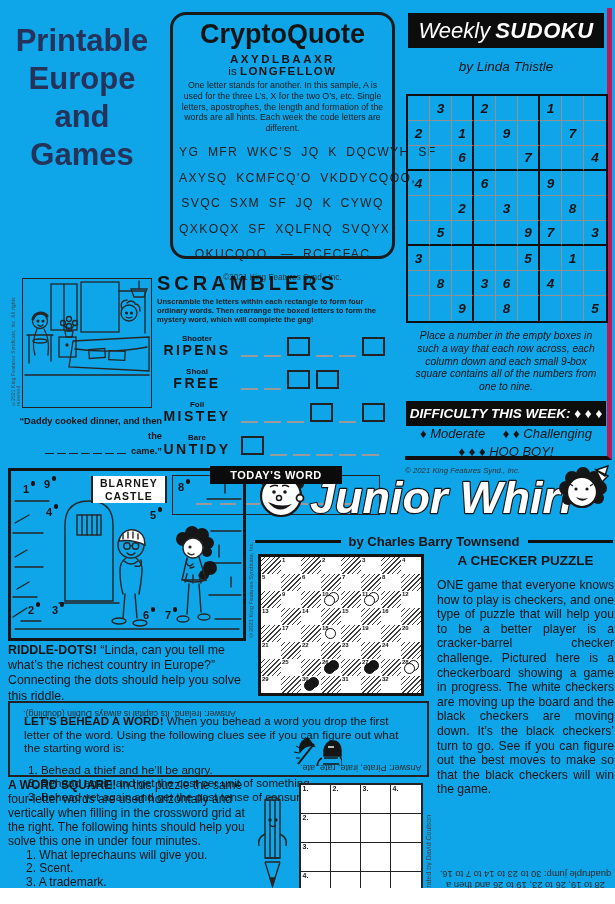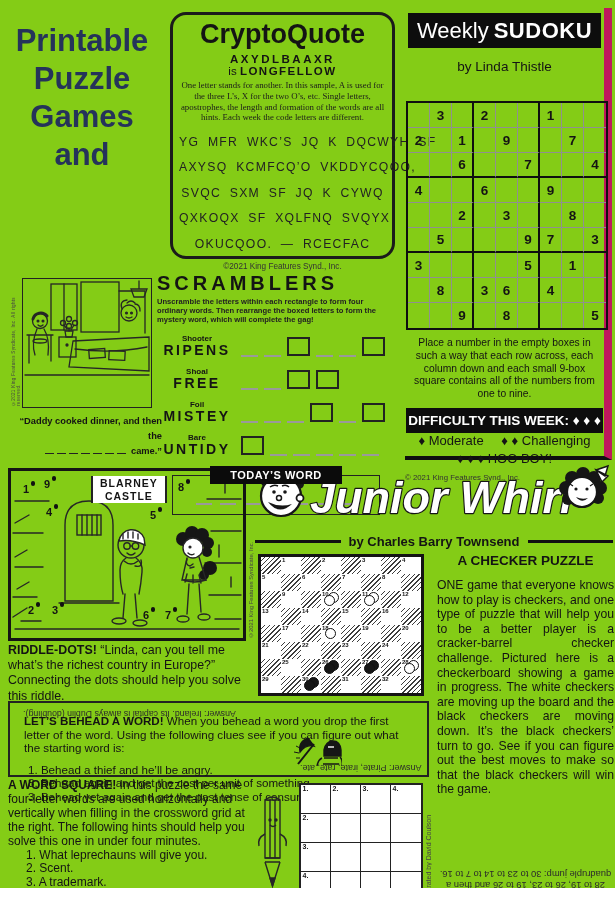--- a/index.html
+++ b/index.html
@@ -1,41 +1,41 @@
 <!DOCTYPE html>
 <html><head>
 <meta charset="utf-8">
 <style>
   html,body{margin:0;padding:0;background:#fff;}
-  #page{position:relative;width:615px;height:888px;background:#84cc16;overflow:hidden;
+  #page{position:relative;width:615px;height:888px;background:#0ea5e9;overflow:hidden;
         font-family:"Liberation Sans", sans-serif;color:#141414;}
   .vtext{writing-mode:vertical-rl;transform:rotate(180deg);color:#444;overflow:hidden;}
   .flip{transform:rotate(180deg);color:#2b2b2b;}
 
   
   #pp-title{position:absolute;left:0;top:22px;width:164px;text-align:center;
             font-weight:bold;font-size:31px;line-height:38px;}
 
   
   #crypto{position:absolute;left:170px;top:12px;width:225px;height:247px;border:3px solid #1b1b1b;
           border-radius:16px;box-sizing:border-box;text-align:center;padding:3px 6px;}
   .cq-title{font-size:27px;font-weight:bold;margin:1px 0 3px;}
   .cq-s1{font-size:11.5px;font-weight:bold;letter-spacing:2.5px;}
   .cq-s2{font-size:11.5px;}
   .cq-s2 b{letter-spacing:1.5px;}
-  .cq-instr{font-size:8.8px;line-height:10.8px;margin:3px 0 1px;color:#1c1c1c;font-family:Liberation Serif, serif;}
+  .cq-instr{font-size:8.8px;line-height:10.8px;margin:3px 0 1px;color:#1c1c1c;}
   .cq-line{font-size:12.2px;letter-spacing:1.3px;word-spacing:4px;margin:11.5px 0;white-space:nowrap;color:#222;}
   .cq-copy{font-size:8.2px;margin-top:1px;color:#333;}
 
   
   #sudoku{position:absolute;left:405px;top:8px;width:207px;height:452px;box-sizing:border-box;
-          border-right:8px solid #be185d;border-bottom:4px solid #0f0f0f;padding-top:5px;}
+          border-right:5px solid #be185d;border-bottom:4px solid #0f0f0f;padding-top:5px;font-style:italic;}
   .sud-banner{margin:0 3px;background:#0d0d0d;color:#fff;text-align:center;font-size:22px;height:35px;line-height:35px;}
   .sud-banner b{font-weight:bold;margin-left:5px;letter-spacing:0.5px;}
-  .sud-by{text-align:center;font-size:13.5px;margin:11px 0 27px;}
+  .sud-by{text-align:center;font-size:13.5px;margin:11px 0 20px;}
   #sud-grid{display:grid;grid-template-columns:repeat(9,22px);grid-auto-rows:25px;
             border:2.5px solid #0f0f0f;width:198px;margin-left:1px;}
   .sud-cell{border-right:1px solid #909090;border-bottom:1px solid #909090;
             display:flex;align-items:center;justify-content:center;font-size:13.5px;font-weight:bold;}
   .sud-cell.vb{border-right:2.5px solid #0f0f0f;}
   .sud-cell.lc{border-right:none;}
   .sud-cell.hb{border-bottom:2.5px solid #0f0f0f;}
   .sud-cell.lr{border-bottom:none;}
   .sud-instr{font-size:10.3px;line-height:12.8px;text-align:center;margin:7px 6px 0;}
   .sud-diff{margin:7px 1px 0;background:#0d0d0d;color:#fff;text-align:center;font-weight:bold;
@@ -129,23 +129,23 @@
   .wg-lbl{position:absolute;left:1.5px;top:0;font-size:7px;font-weight:bold;}
   #illus{position:absolute;left:425px;top:780px;height:122px;font-size:7px;}
 </style>
 </head>
 <body>
 
 <div id="page">
 
   <header id="pp-title" style="color: rgb(37, 51, 90);">
     <div>Printable</div>
-    <div>Puzzle</div>
+    <div>Europe</div>
+    <div>and</div>
     <div>Games</div>
-    <div>and</div>
   </header>
 
   <section id="crypto">
     <div class="cq-title">CryptoQuote</div>
     <div class="cq-s1">AXYDLBAAXR</div>
     <div class="cq-s2">
       <span>is</span>
       <b>LONGFELLOW</b>
     </div>
     <p class="cq-instr">One letter stands for another. In this sample, A is used for the three L’s, X for the two O’s, etc. Single letters, apostrophes, the length and formation of the words are all hints. Each week the code letters are different.</p>

